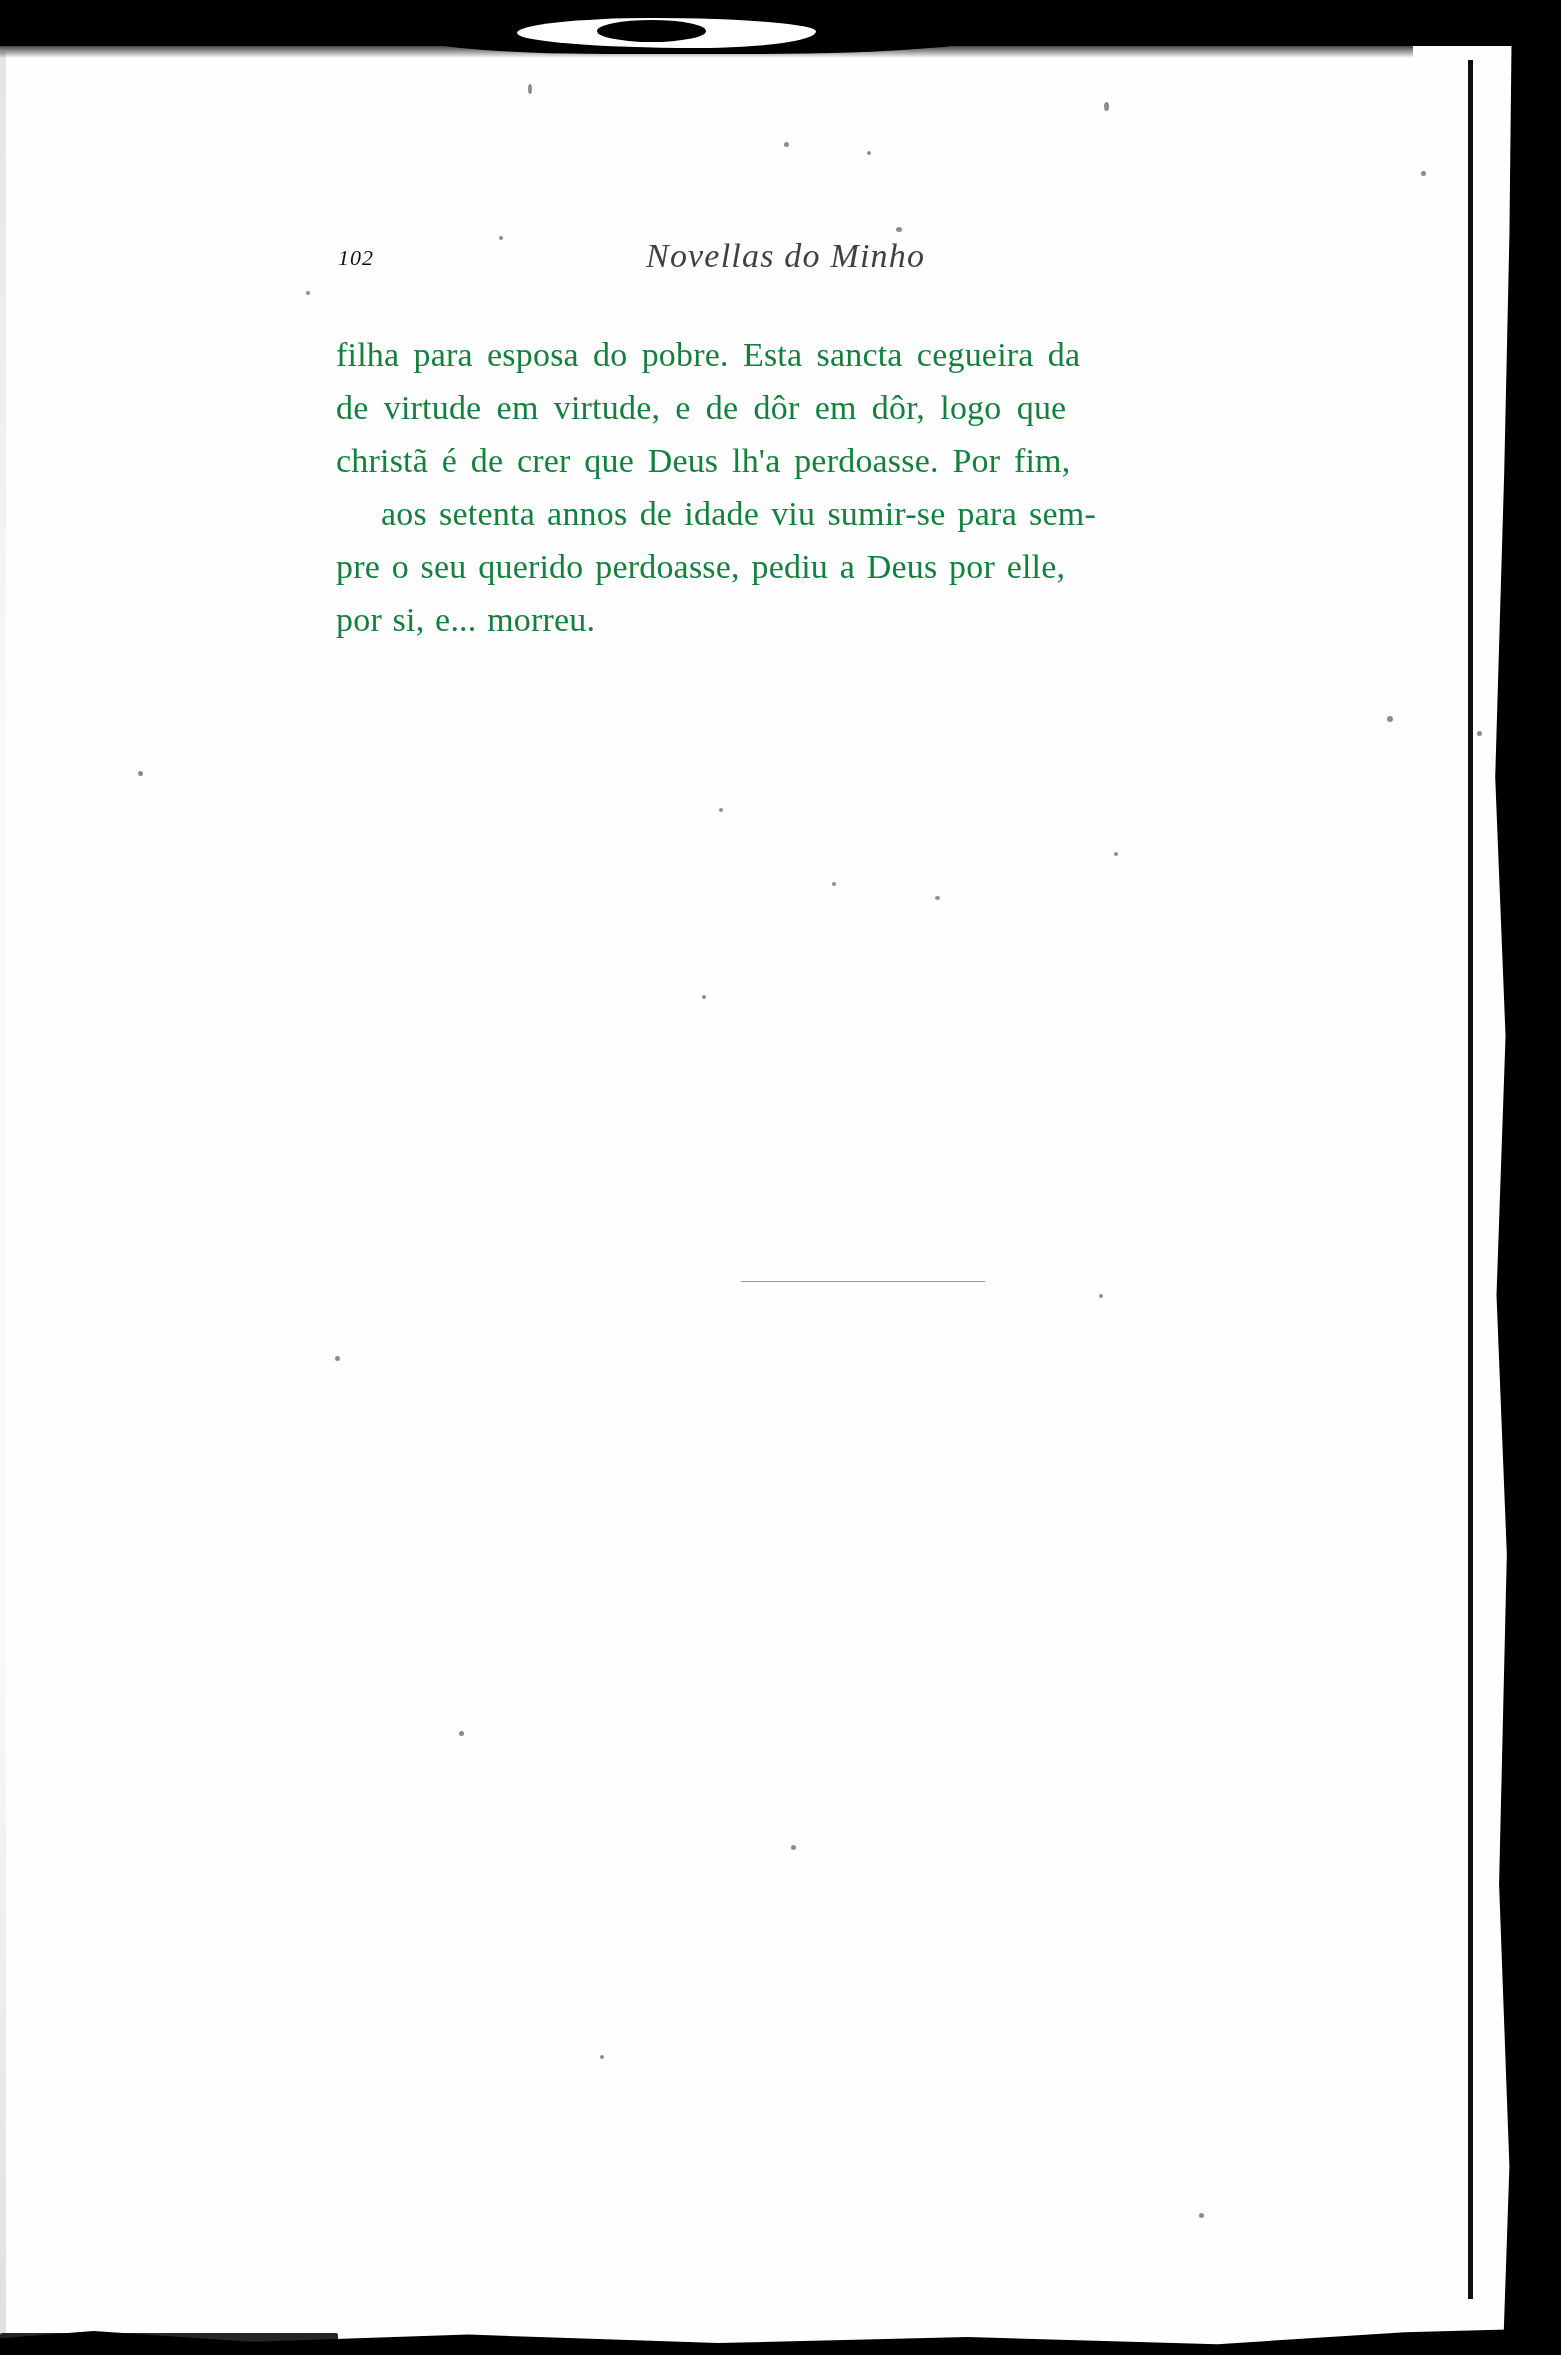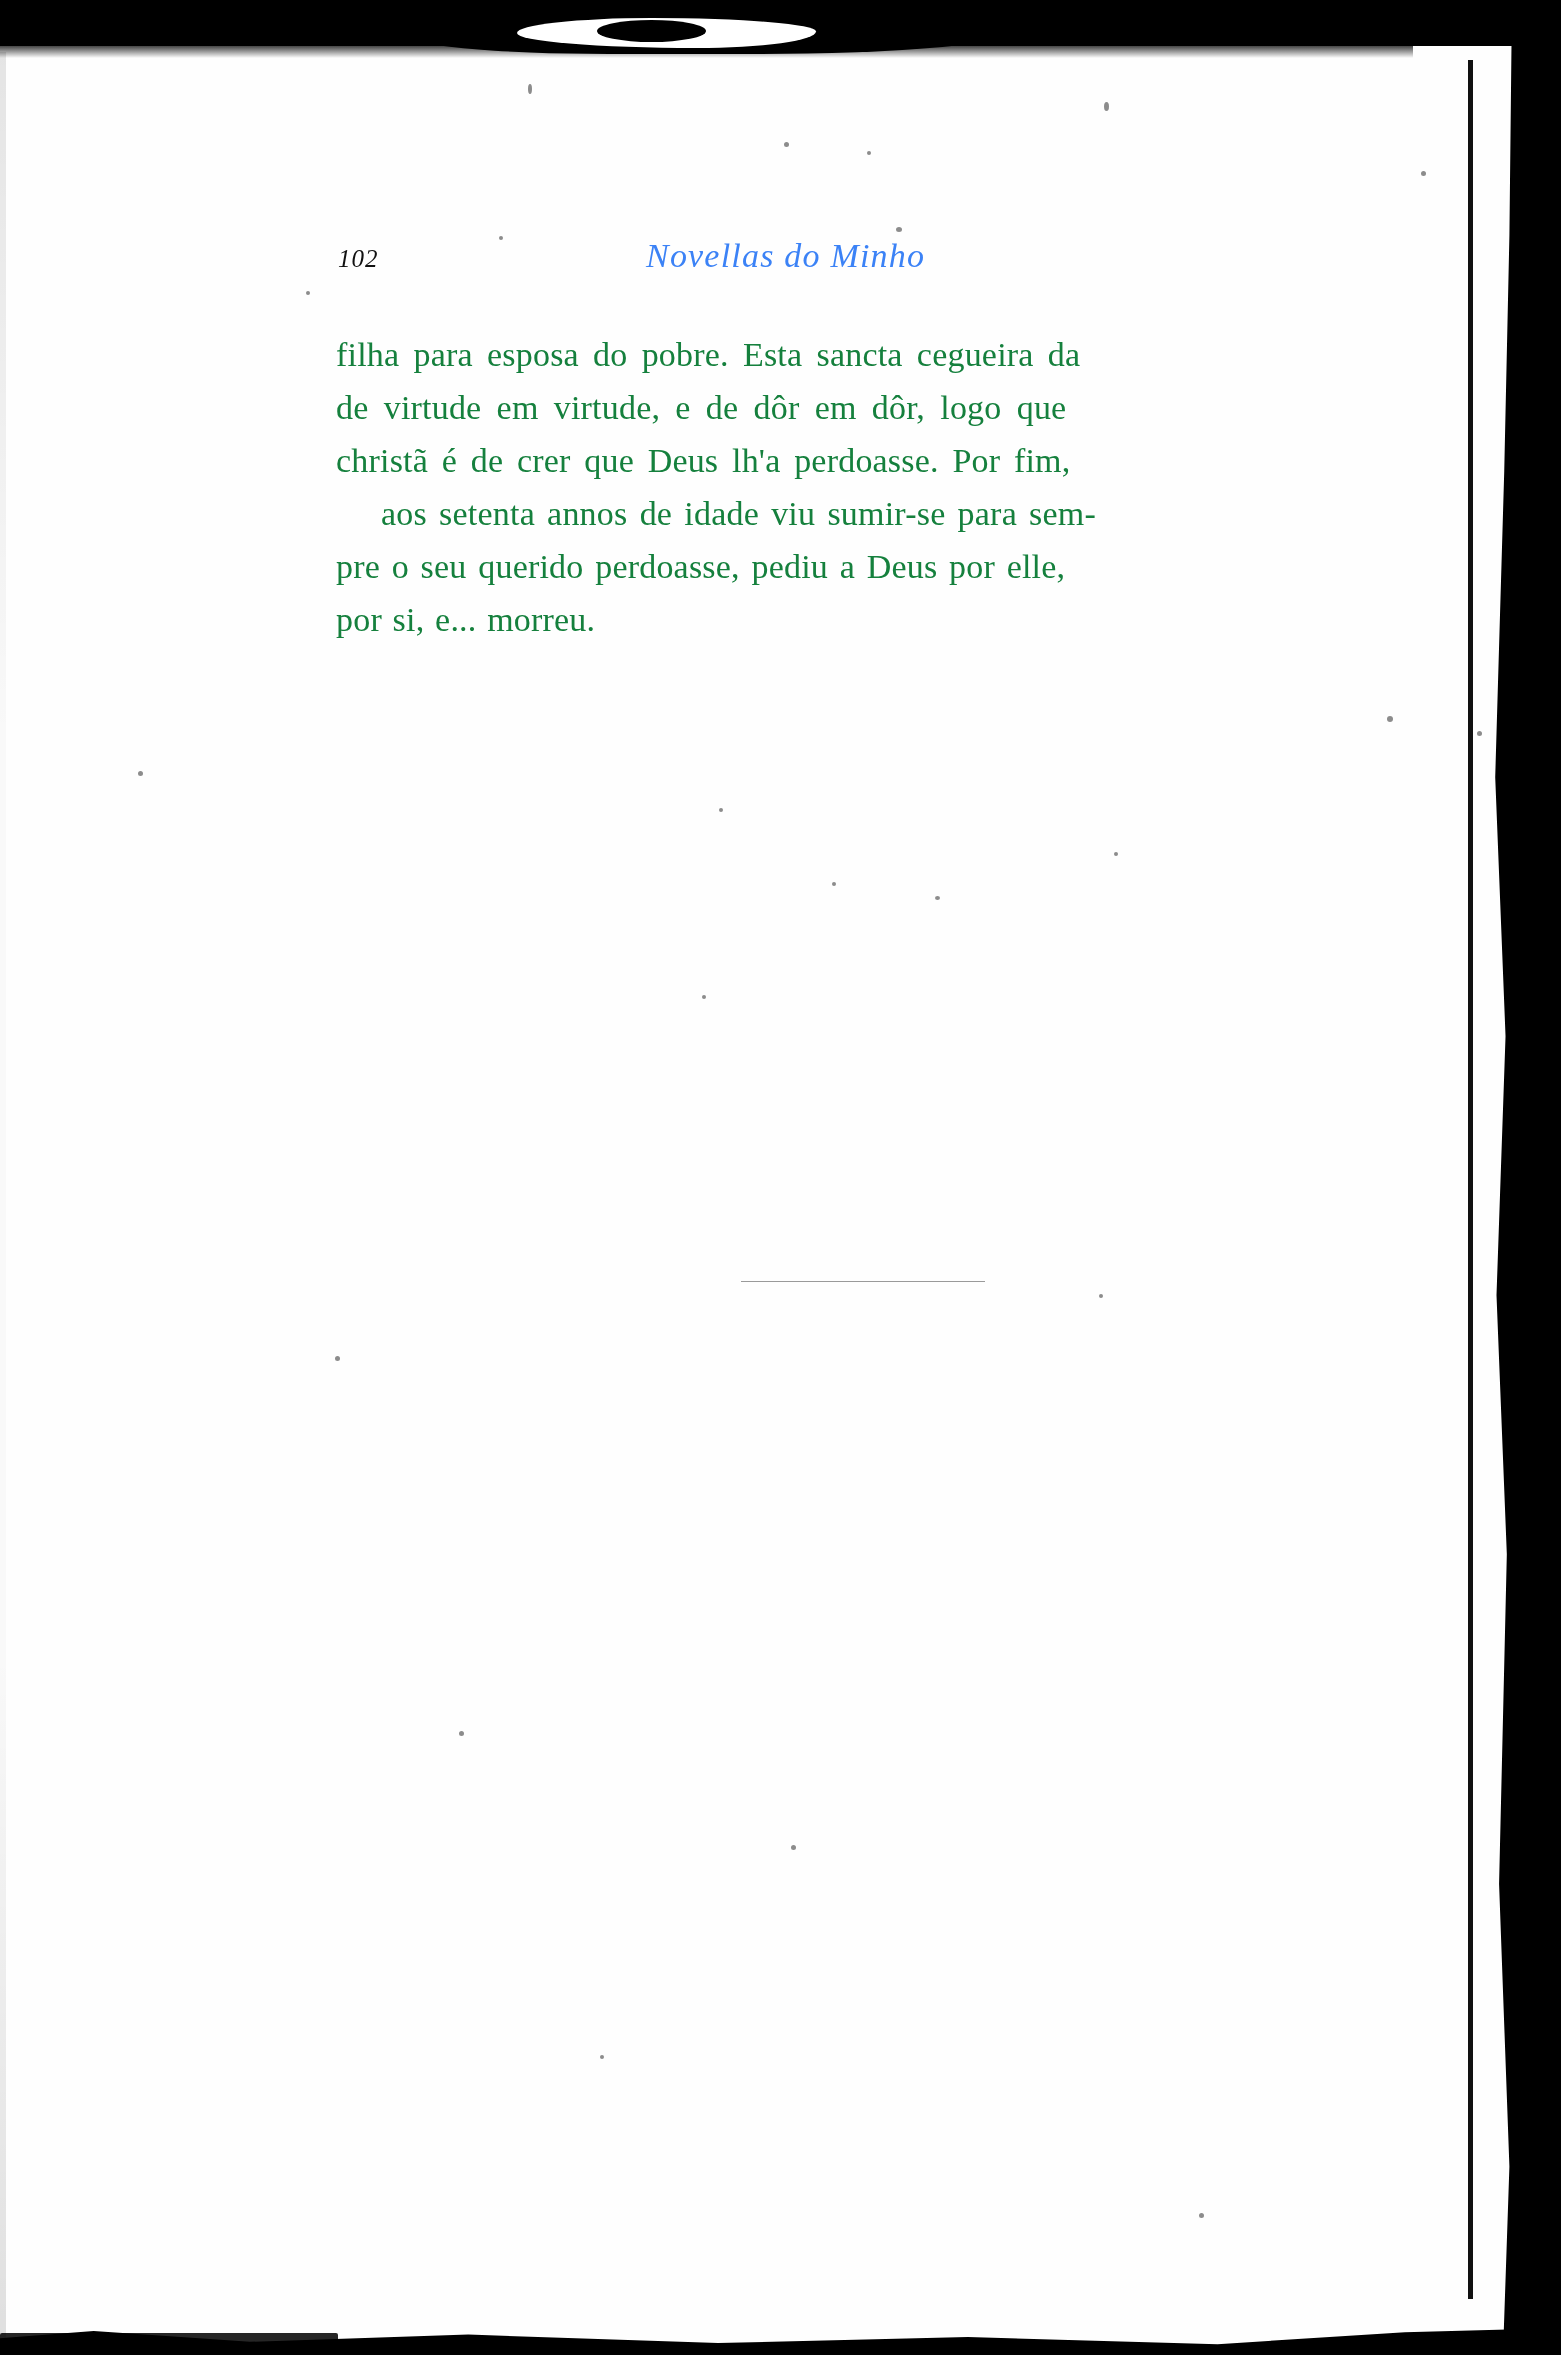--- a/index.html
+++ b/index.html
@@ -114,33 +114,33 @@
     left: 338px;
     width: 1025px;
     height: 42px;
   }
   .folio {
     position: absolute;
     left: 0;
     top: 8px;
     font-family: "Liberation Serif", serif;
     font-style: italic;
-    font-size: 25px;
+    font-size: 22px;
     letter-spacing: 1px;
     color: #111;
   }
   .running-head {
     position: absolute;
     left: 308px;
     top: 0;
     font-family: "Liberation Serif", serif;
     font-style: italic;
     font-size: 34px;
     letter-spacing: 1.2px;
-    color: #3b82f6;
+    color: #404040;
     white-space: nowrap;
   }
 
   
   .body-block {
     position: absolute;
     top: 328px;
     left: 336px;
     width: 1027px;
   }

